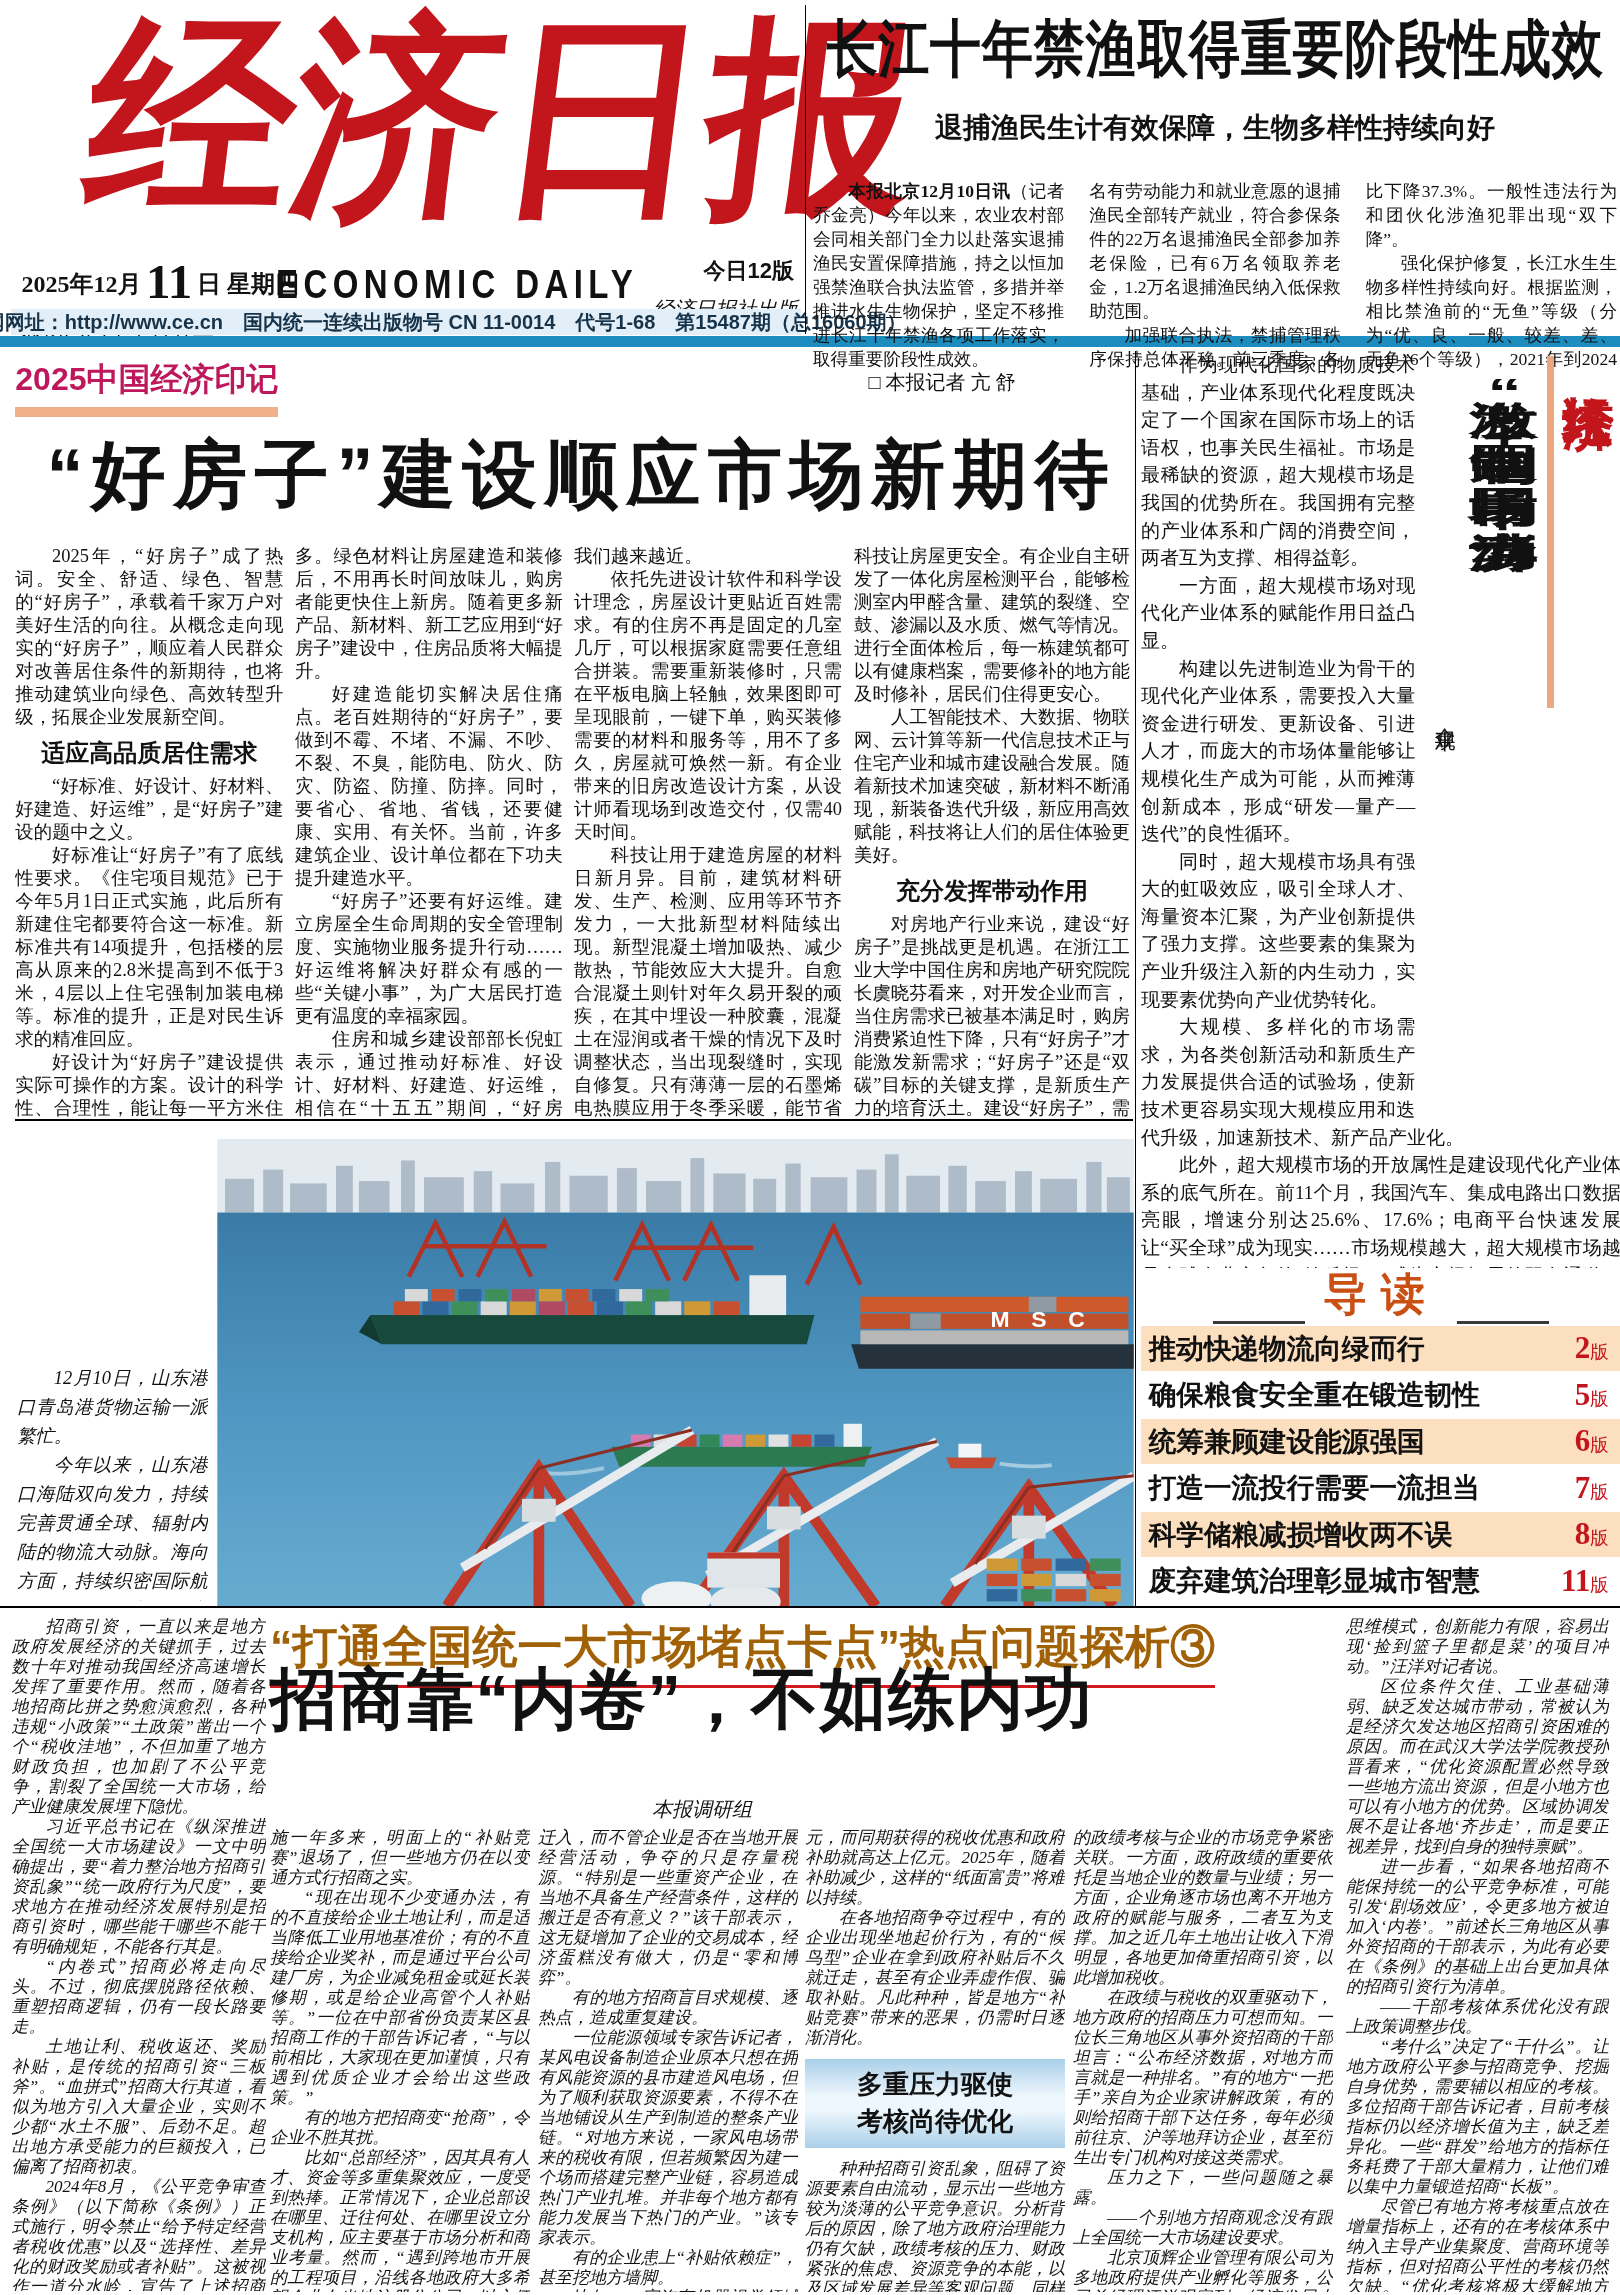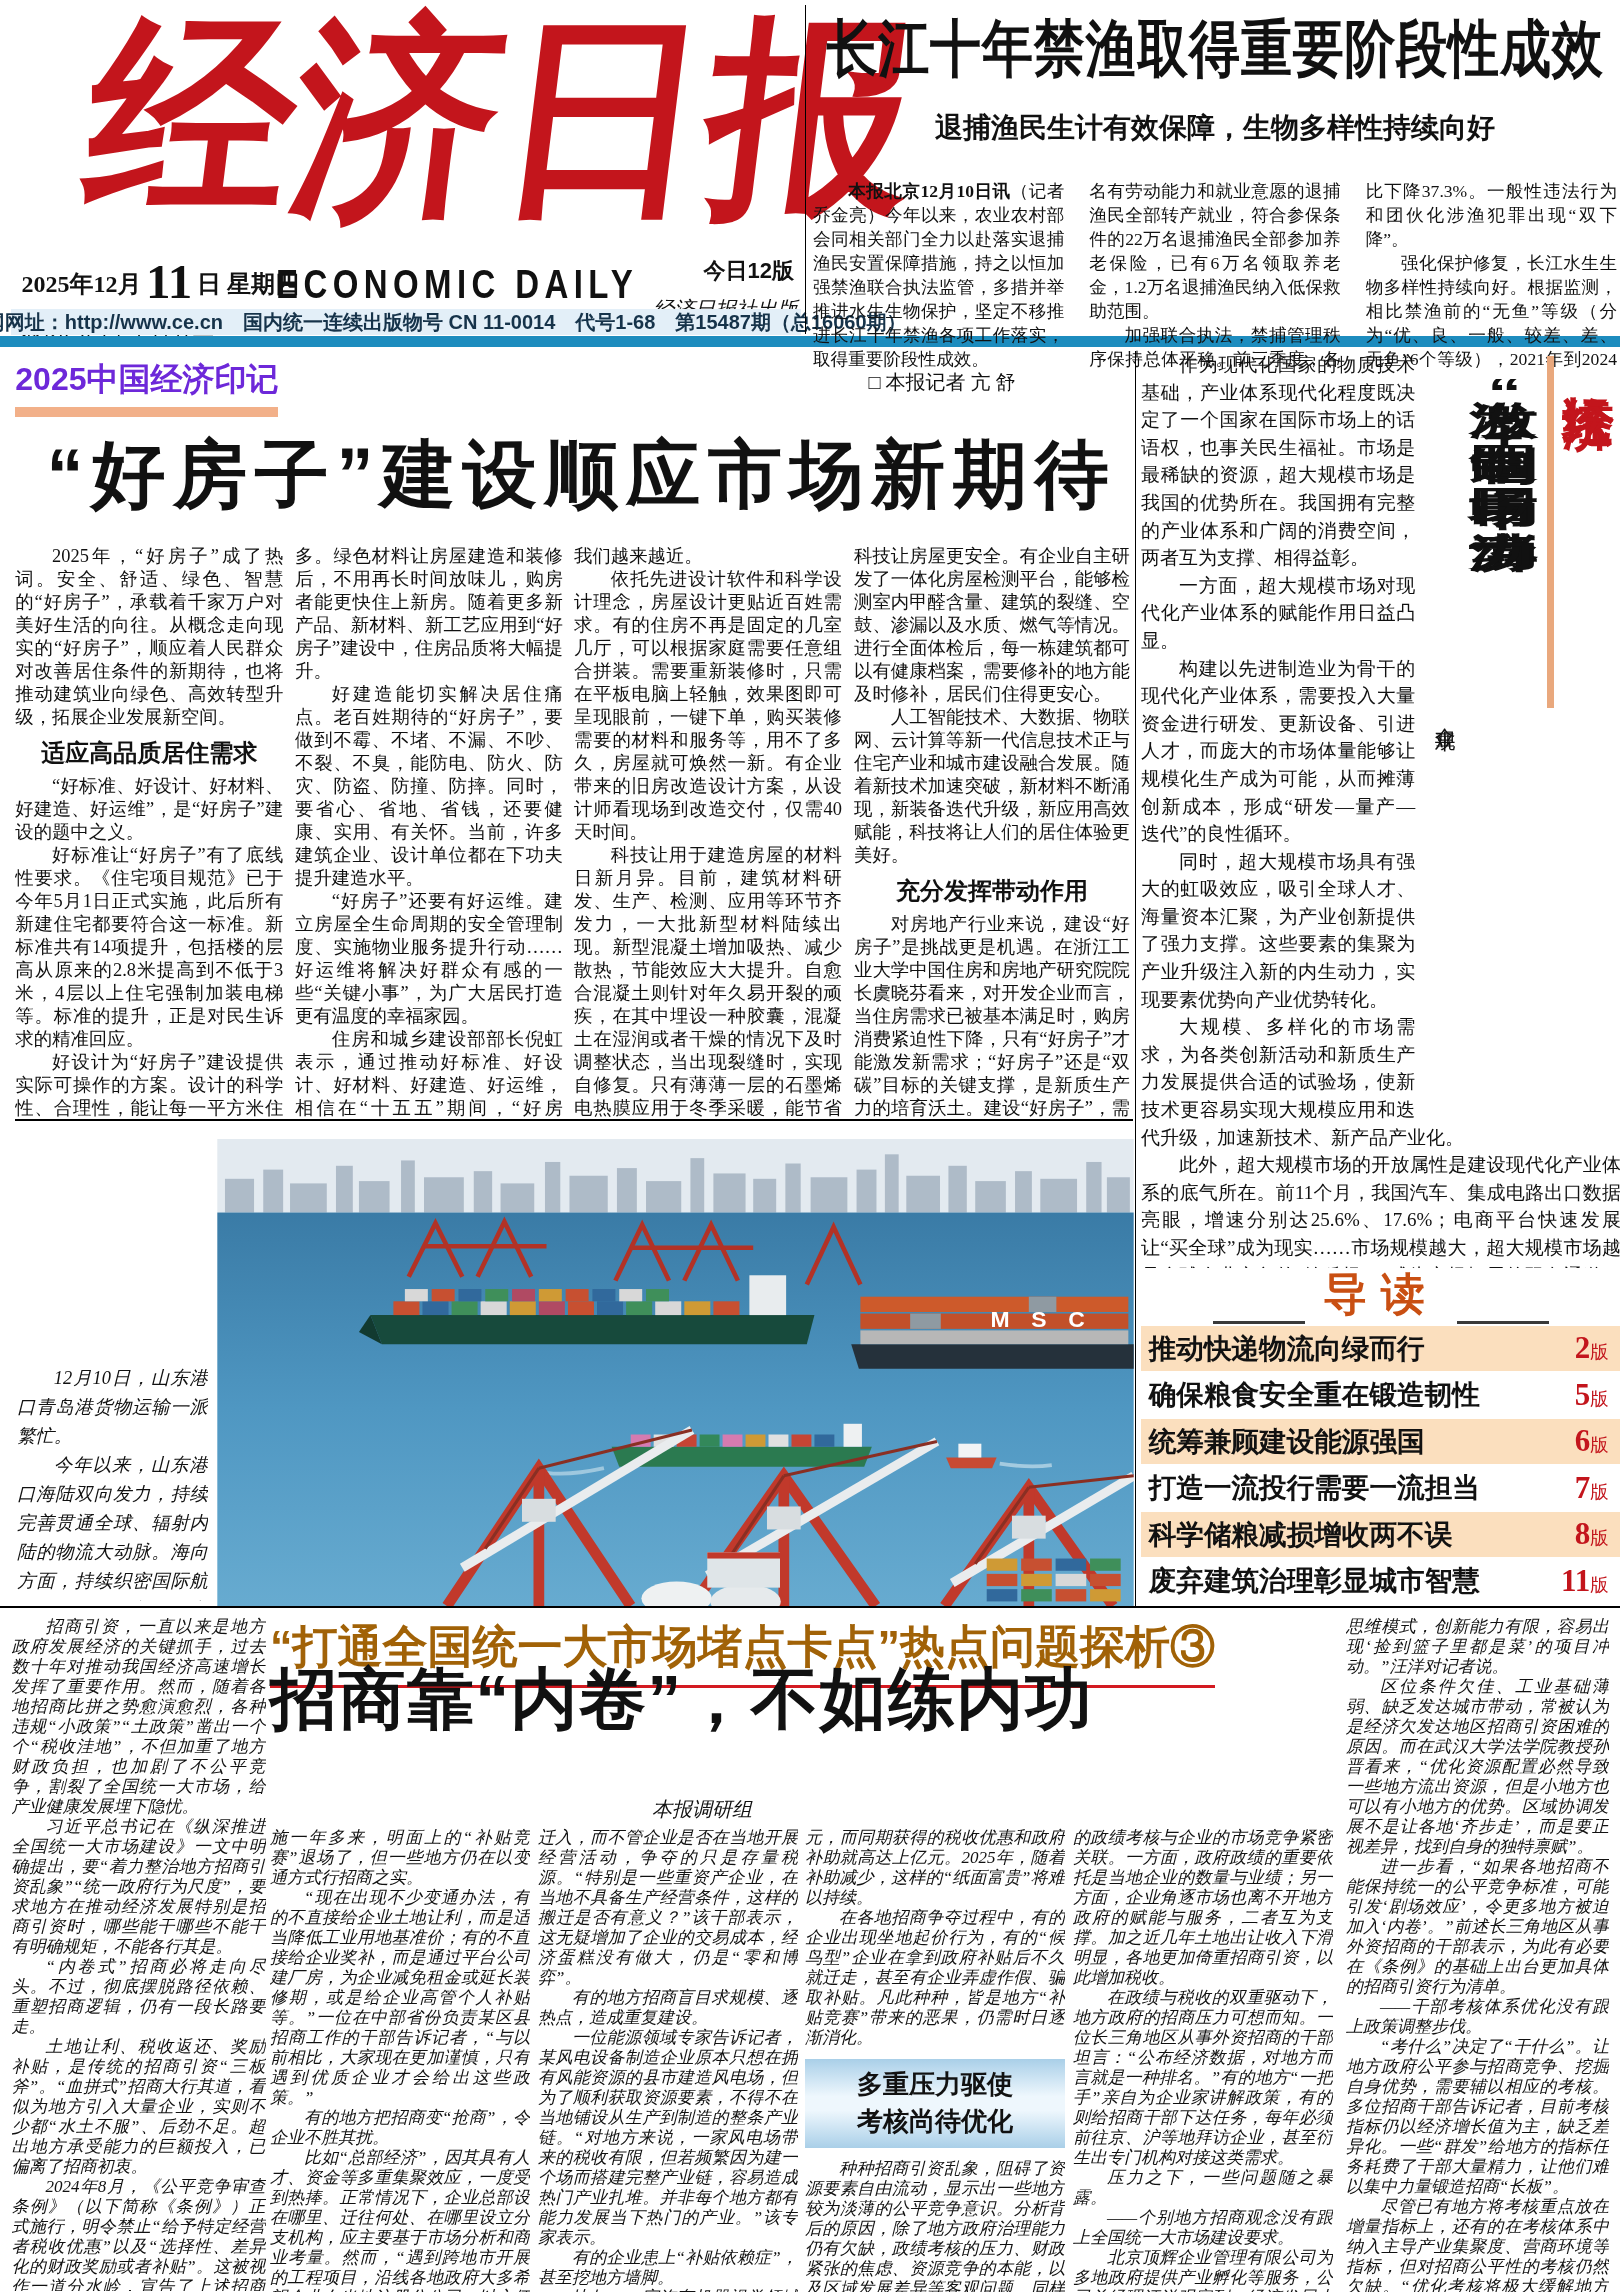--- a/index.html
+++ b/index.html
@@ -34,21 +34,21 @@
   .tr-col{width:253px;height:191px;overflow:hidden;font-size:17.6px;line-height:24px;text-align:justify;}
   
   p.p,p.pc,p.pr{margin:0;}
   p.p{text-indent:2em;}
   h3.sub{margin:12.3px 0 10.7px 0;text-align:center;font-size:24px;font-weight:900;
         font-family:"Liberation Sans",sans-serif;}
   .subbox{margin:10.7px 0;padding:7.7px 0;text-align:center;font-weight:900;font-size:27.6px;line-height:40px;
         font-family:"Liberation Sans",sans-serif;font-style:normal;
         background:linear-gradient(180deg,#a9cfe8 0%,#eef7fd 42%,#eef7fd 58%,#a9cfe8 100%);}
   
-  .kicker{position:absolute;left:15.3px;top:358px;font-size:32px;font-weight:900;color:#6d28d9;
+  .kicker{position:absolute;left:15.3px;top:358px;font-size:32px;font-weight:900;color:#be185d;
         font-family:"Liberation Sans",sans-serif;padding-bottom:4.6px;border-bottom:10.7px solid #f2b089;}
   .byline-main{position:absolute;left:766px;top:369px;width:352px;text-align:center;font-size:20px;}
   .main-head{position:absolute;left:15px;top:426px;width:1133px;text-align:center;font-size:74px;
         font-weight:900;letter-spacing:7.7px;font-family:"Liberation Sans",sans-serif;white-space:nowrap;}
   .m-col{position:absolute;top:545px;height:573px;overflow:hidden;font-size:18.4px;line-height:23px;text-align:justify;}
   .m-col1{left:15.3px;width:268px;} .m-col2{left:295px;width:268px;}
   .m-col3{left:574px;width:268px;} .m-col4{left:854px;width:276px;}
   .hrule-main{position:absolute;left:15.3px;top:1119px;width:1118px;height:1.5px;background:#000;}
   .vrule-side{position:absolute;left:1135px;top:351px;width:0.8px;height:1256px;background:#000;}
   

